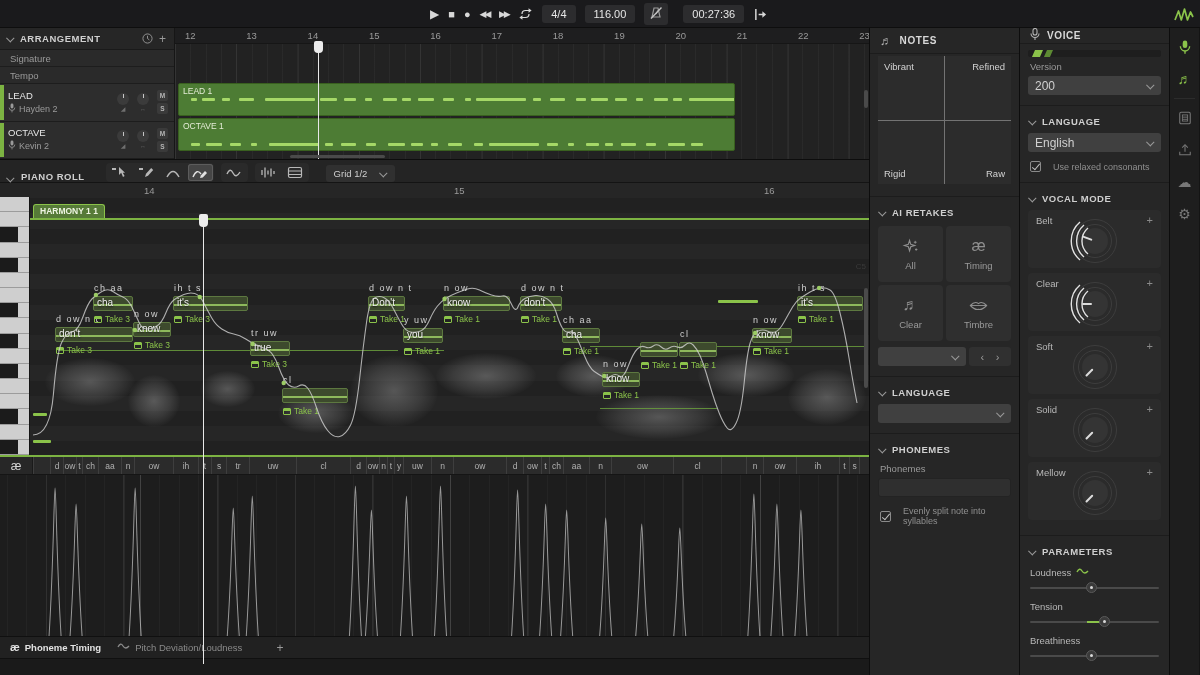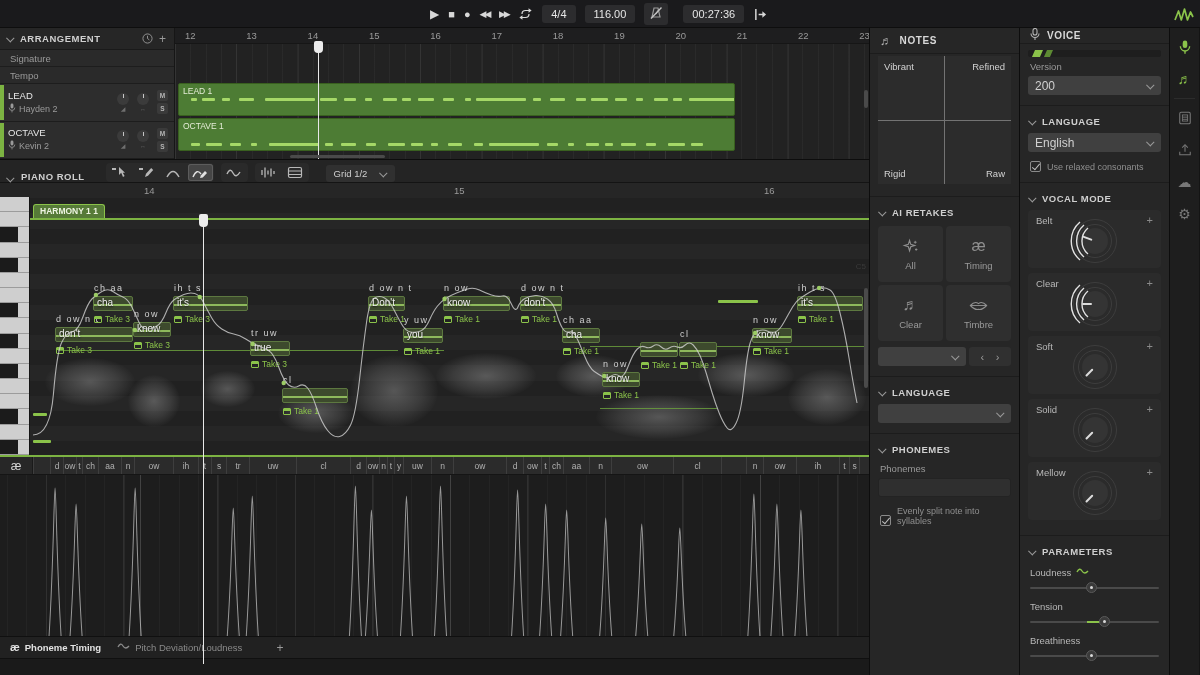--- a/index.html
+++ b/index.html
@@ -136,21 +136,21 @@
   .rt-grid{display:grid;grid-template-columns:1fr 1fr;gap:3px;padding:2px 8px}
   .rt-btn{height:56px;background:#2f2f2f;border-radius:4px;display:flex;flex-direction:column;align-items:center;justify-content:center;gap:5px;cursor:pointer}
   .rt-ico{color:#8f8f8f;font-size:16px;line-height:1;height:18px;display:flex;align-items:center}
   .rt-label{font-size:9.5px;color:#9a9a9a}
   .rt-nav{display:flex;gap:3px;padding:4px 8px 0}
   .select{flex:1;display:flex;justify-content:space-between;align-items:center;background:#404040;border-radius:3px;height:19px;padding:0 7px;font-size:12px;color:#d0d0d0;cursor:pointer}
   .nav-box{width:42px;height:19px;background:#303030;border-radius:3px;display:flex;align-items:center;justify-content:space-evenly;color:#9a9a9a;font-size:11px}
   .nav-box span{cursor:pointer}
   .field-label{font-size:9.5px;color:#9a9a9a;padding:2px 10px 4px}
   .input{margin:0 8px;height:19px;background:#2f2f2f;border-radius:3px;border:1px solid #232323}
-  .check-row{display:flex;align-items:flex-end;gap:6px;padding:9px 10px 0;font-size:9px;color:#8f8f8f}
+  .check-row{display:flex;align-items:center;gap:12px;padding:9px 10px 0;font-size:9px;color:#8f8f8f}
   .check{width:11px;height:11px;border:1px solid #8a8a8a;border-radius:2px;position:relative;flex:none;cursor:pointer}
   .check::after{content:'';position:absolute;left:3px;top:0;width:3px;height:7px;border-right:1.5px solid #c0c0c0;border-bottom:1.5px solid #c0c0c0;transform:rotate(40deg)}
   .banner{margin:6px 8px 4px;height:16px;background:#1e1e1e;border-radius:2px;overflow:hidden;display:flex}
   .vm-card{margin:0 8px 5px;height:58px;background:#2b2b2b;border-radius:4px;position:relative;cursor:pointer}
   .vm-row{display:flex;justify-content:space-between;padding:5px 8px 0}
   .vm-label{font-size:9.5px;color:#b8b8b8}
   .vm-plus{color:#8a8a8a;font-size:11px;cursor:pointer;line-height:1}
   .knob{position:absolute;left:45px;top:9px;width:44px;height:44px}
   .ring{position:absolute;border:1px solid #3d3d3d;border-radius:50%}
   .r1{inset:0}.r2{inset:5px}

